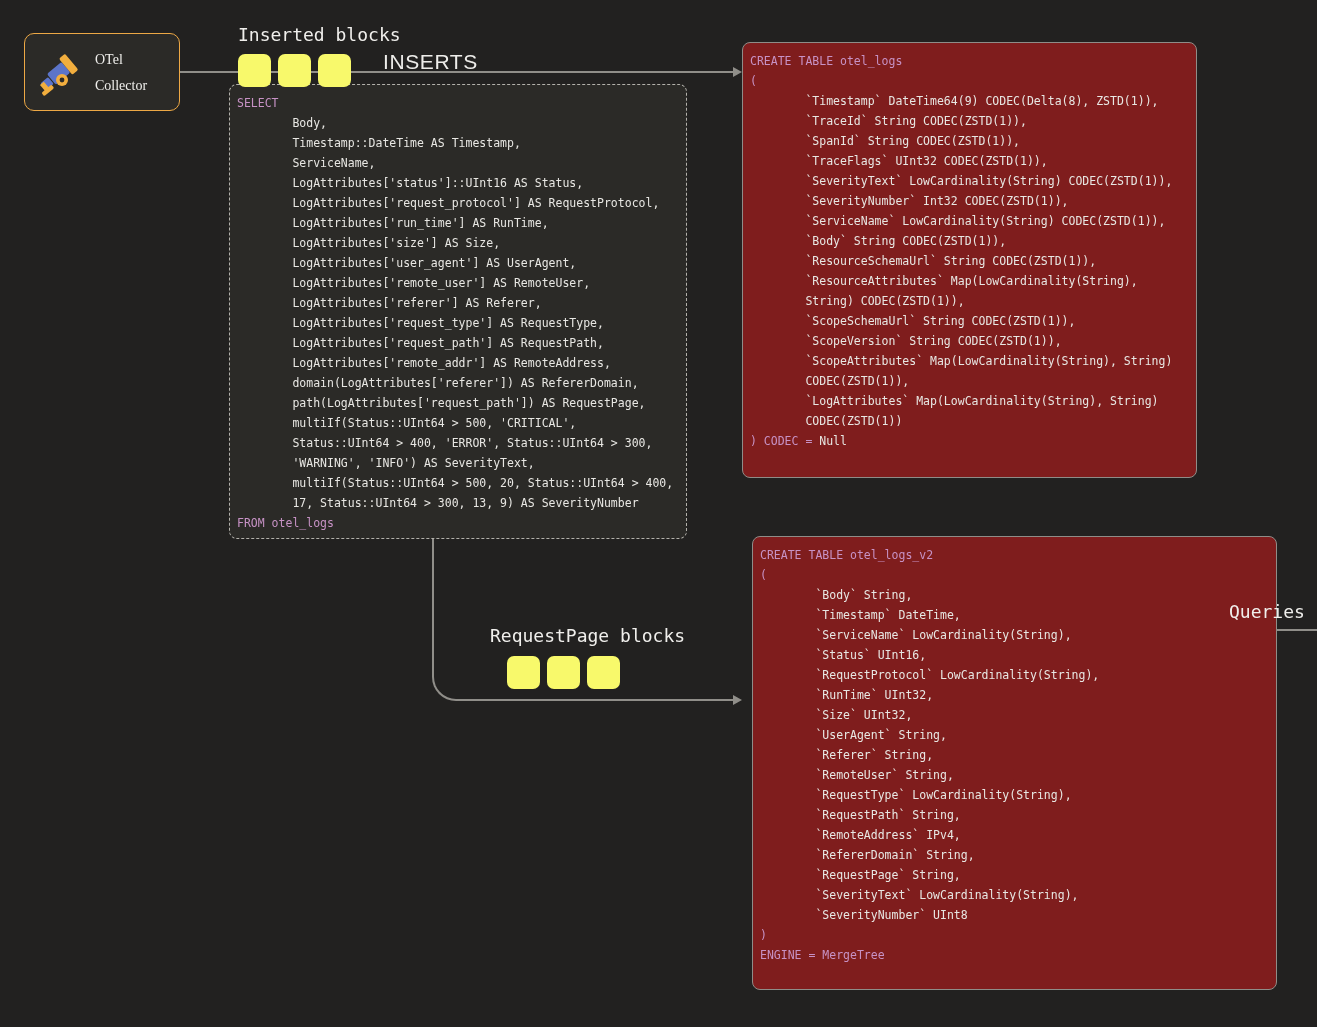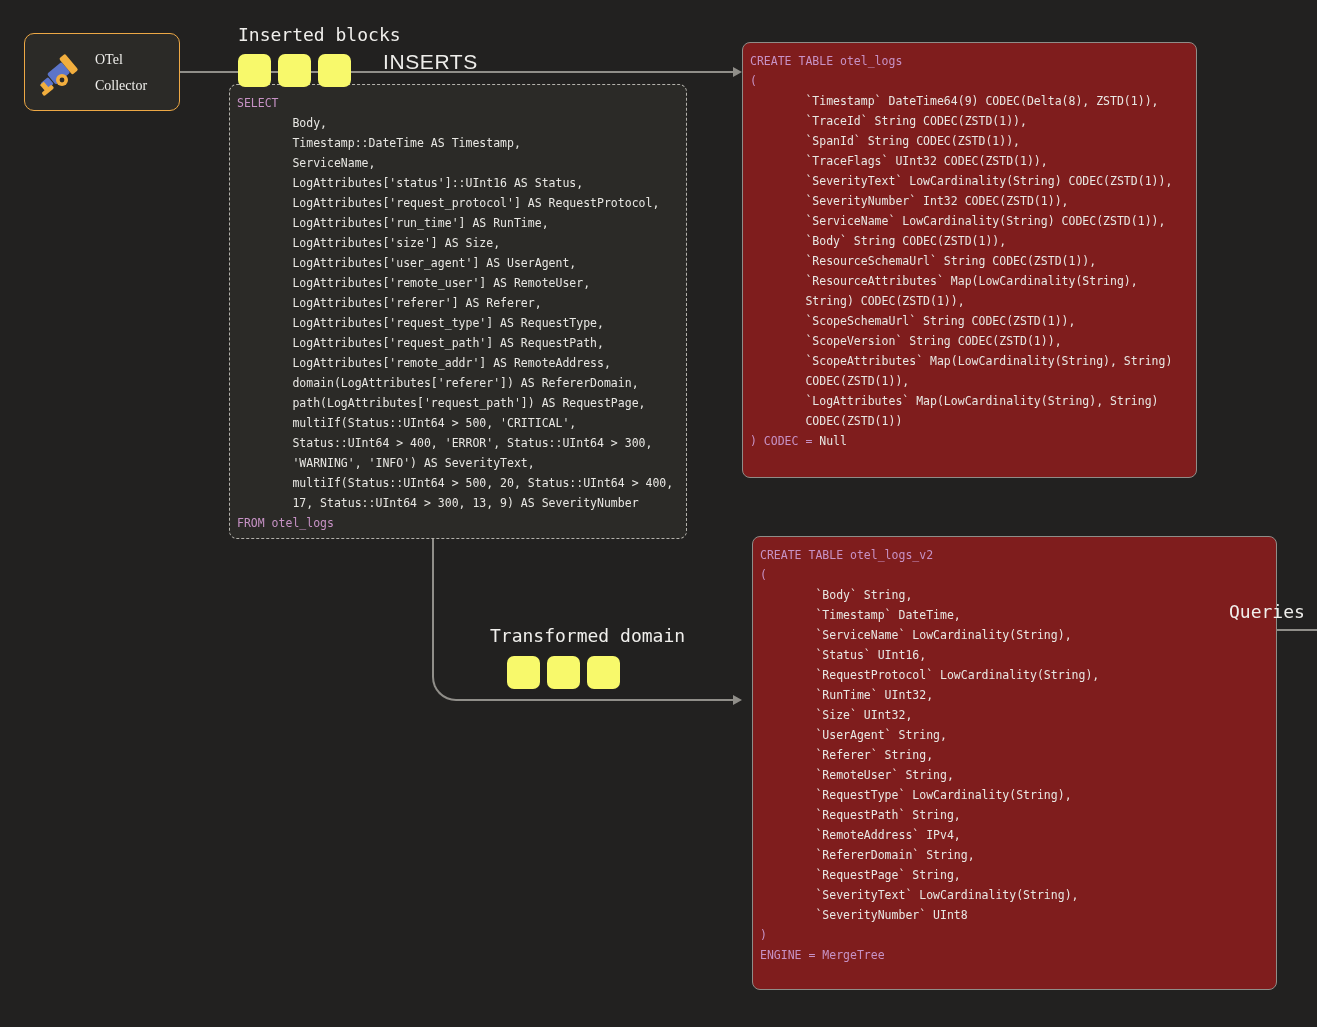--- a/index.html
+++ b/index.html
@@ -149,21 +149,21 @@
     <div class="code-line"><span class="tx">        `ScopeAttributes` Map(LowCardinality(String), String)</span></div>
     <div class="code-line"><span class="tx">        CODEC(ZSTD(1)),</span></div>
     <div class="code-line"><span class="tx">        `LogAttributes` Map(LowCardinality(String), String)</span></div>
     <div class="code-line"><span class="tx">        CODEC(ZSTD(1))</span></div>
     <div class="code-line"><span class="kw">) CODEC = </span><span class="tx">Null</span></div>
   </div>
 
 <div class="abs l-connector" style="left:432px; top:539px; width:302px; height:162px;"></div>
 <div class="abs arrow-right" style="left:733px; top:695px;"></div>
 
-<div class="abs diagram-label" style="left:490px; top:627px;">Transformed domain</div>
+<div class="abs diagram-label" style="left:490px; top:627px;">RequestPage blocks</div>
 <div class="yblock" style="left:507px; top:656px;"></div>
 <div class="yblock" style="left:547px; top:656px;"></div>
 <div class="yblock" style="left:587px; top:656px;"></div>
 
 <div class="abs codebox solid" style="left:752px; top:525px; width:525px; height:454px;margin-top:11px;">
     <div class="code-line"><span class="kw">CREATE TABLE otel_logs_v2</span></div>
     <div class="code-line"><span class="kw">(</span></div>
     <div class="code-line"><span class="tx">        `Body` String,</span></div>
     <div class="code-line"><span class="tx">        `Timestamp` DateTime,</span></div>
     <div class="code-line"><span class="tx">        `ServiceName` LowCardinality(String),</span></div>

